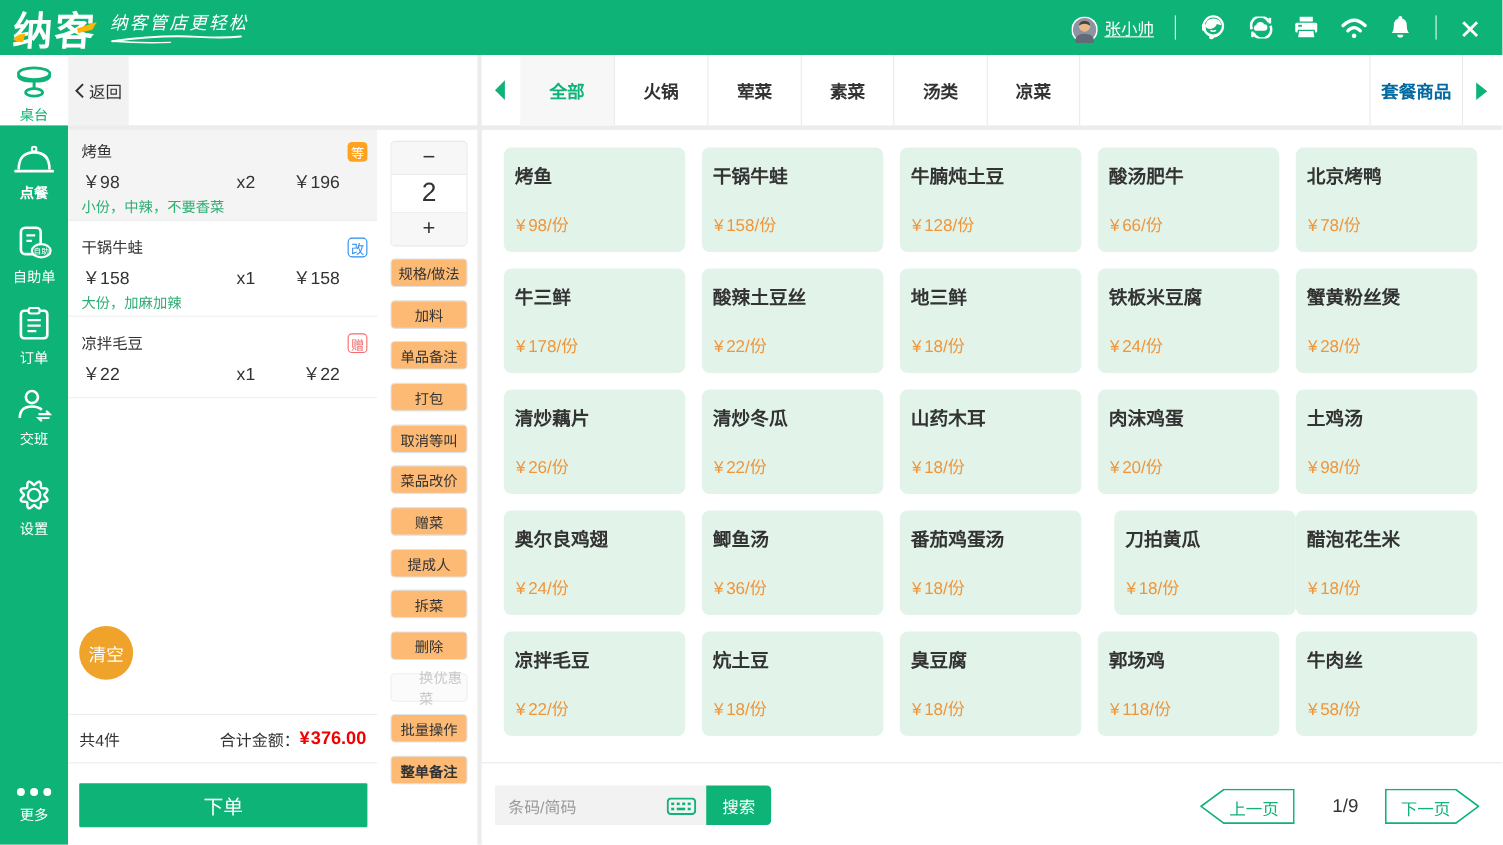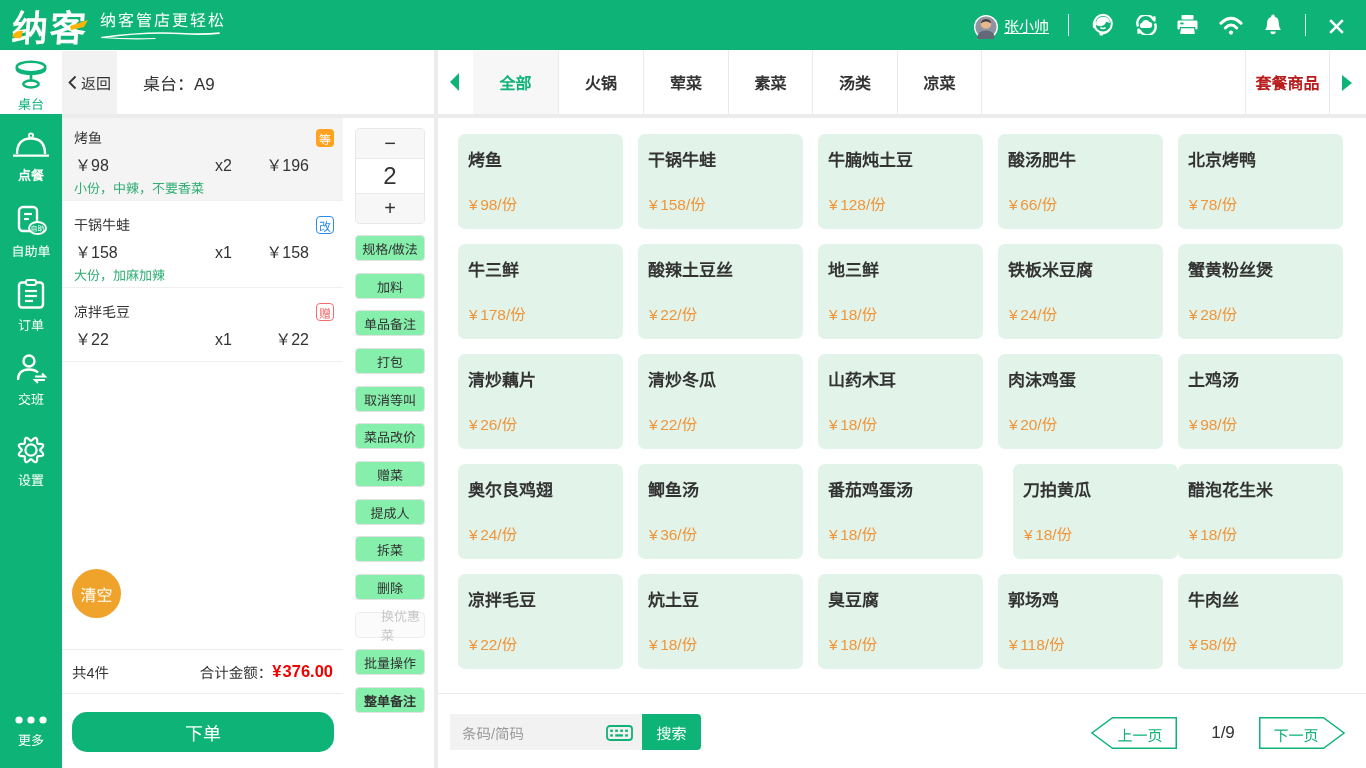--- a/index.html
+++ b/index.html
@@ -6,21 +6,21 @@
 * { margin:0; padding:0; box-sizing:border-box; }
 html,body { width:1366px; height:768px; overflow:hidden; background:#fff;
   font-family:"Liberation Sans", sans-serif; }
 #app { position:relative; width:1366px; height:768px; }
 .abs { position:absolute; }
 
 
 .topbar { position:absolute; left:0; top:0; width:1366px; height:50px; background:#0db377; }
 .logo { position:absolute; left:12px; top:-1px; font-size:36px; font-weight:bold; color:#fff;
   transform:skewX(-4deg); letter-spacing:2px; }
-.tagline { position:absolute; left:100px; top:7px; color:#fff; font-size:16px; 
+.tagline { position:absolute; left:100px; top:7px; color:#fff; font-size:16px; font-style:italic;
   letter-spacing:2px; }
 .uname { color:#fff; font-size:15px;text-decoration:underline; }
 .tdiv { width:1px; height:22px; background:rgba(255,255,255,.9); }
 
 
 .sidebar { position:absolute; left:0; top:50px; width:62px; height:718px; background:#0db377; }
 .snav { position:absolute; left:0; width:62px; text-align:center; color:#fff; font-size:13px; }
 .snav.active { background:#fff; color:#0db377; }
 
 
@@ -41,41 +41,41 @@
 .badge.wait { background:#ffa21f; color:#fff; }
 .badge.mod { border:1px solid #2b8ced; color:#2b8ced; background:#fff; }
 .badge.gift { border:1px solid #f56c6c; color:#f56c6c; background:#fff; }
 .clearbtn { position:absolute; left:10px; top:519px; width:49px; height:49px; border-radius:50%;
   background:#efa32a; color:#fff; font-size:16px; display:flex; align-items:center; justify-content:center; }
 .totrow { position:absolute; left:0; top:599px; width:281px; height:45px; border-top:1px solid #ececec;
   border-bottom:1px solid #ececec; display:flex; align-items:center; padding:0 10px 0 10px; font-size:14.5px; color:#333; }
 .totrow .amt { margin-left:auto; }
 .totrow .red { color:#f20000; font-weight:bold; font-size:16.5px; }
 .orderbtn { position:absolute; left:10px; top:662px; width:262px; height:40px; background:#0db377;
-  border-radius:15px; color:#fff; font-size:18px; display:flex; align-items:center; justify-content:center; }
+  border-radius:1px; color:#fff; font-size:18px; display:flex; align-items:center; justify-content:center; }
 
 
 .acol { position:absolute; left:343px; top:50px; width:91px; height:718px; background:#fff; }
 .vband { position:absolute; left:434px; top:50px; width:4px; height:718px; background:#ececec; }
 .stepper { position:absolute; left:355px; top:128px; width:70px; height:96px; border:1px solid #e8e8e8; border-radius:4px;
   background:#fff; overflow:hidden; }
 .step { height:29px; background:#f7f7f7; font-size:20px; color:#333; display:flex; align-items:center; justify-content:center; }
 .stepn { height:36px; background:#fff; font-size:24px; color:#333; display:flex; align-items:center; justify-content:center;
   border-top:1px solid #e8e8e8; border-bottom:1px solid #e8e8e8; }
-.abtn { position:absolute; left:355px; width:70px; height:26px; background:#86efac; border:1px solid #e2e2e2;
+.abtn { position:absolute; left:355px; width:70px; height:26px; background:#fdba74; border:1px solid #e2e2e2;
   border-radius:4px; font-size:13px; color:#333; display:flex; align-items:center; justify-content:center; }
 .abtn.dis { color:#c8c8c8; border-color:#eeeeee; background:#fbfbfb; }
 
 
 .tabbar { position:absolute; left:438px; top:50px; width:928px; height:64px; background:#fff; }
 .tabstrip { position:absolute; left:62px; top:114px; width:1304px; height:3.5px; background:#ececec; }
 .tab { position:absolute; top:50px; height:64px; display:flex; align-items:center; justify-content:center;
   font-size:16px; font-weight:bold; color:#333; border-right:1px solid #eaeaea; }
 .tab.first { background:#f7f7f7; color:#0db377; }
-.tab.combo { color:#b91c1c; border-left:1px solid #eaeaea; }
+.tab.combo { color:#0369a1; border-left:1px solid #eaeaea; }
 .arrowL { position:absolute; left:450px; top:73px; width:0; height:0;
   border-top:9px solid transparent; border-bottom:9px solid transparent; border-right:9px solid #0db377; }
 .arrowR { position:absolute; left:1342px; top:75px; width:0; height:0;
   border-top:8px solid transparent; border-bottom:8px solid transparent; border-left:10px solid #0db377; }
 
 
 .card { position:absolute; width:165px; height:95px; background:#e2f4ea; border-radius:7px; }
 .cname { position:absolute; left:10px; top:12px; font-size:17px; font-weight:bold; color:#333; }
 .cprice { position:absolute; left:11px; top:58px; font-size:15.5px; color:#f0953a; }
 .cprice .y { margin-right:2.5px; }
@@ -218,21 +218,20 @@
       <circle cx="20" cy="6" r="3.6" fill="#fff"></circle>
       <circle cx="32" cy="6" r="3.6" fill="#fff"></circle>
     </svg>
     <div style="margin-top:1px">更多</div>
   </div>
 
   <div class="opanel">
     <div class="backbtn"><svg width="9" height="15" viewBox="0 0 9 15">
           <polyline points="7.5,1.5 1.5,7.5 7.5,13.5" fill="none" stroke="#333" stroke-width="1.8"></polyline>
         </svg>返回</div>
-    <div class="tableno">桌台：A9</div>
     <div class="oitem sel" style="top:64px;height:87px;">
       <div class="oname">烤鱼</div>
       <div class="badge wait">等</div>
       <div class="oline">
           <span class="oprice">￥98</span>
           <span class="oqty">x2</span>
           <span class="ototal">￥196</span>
         </div>
       <div class="onote">小份，中辣，不要香菜</div>
     </div>

